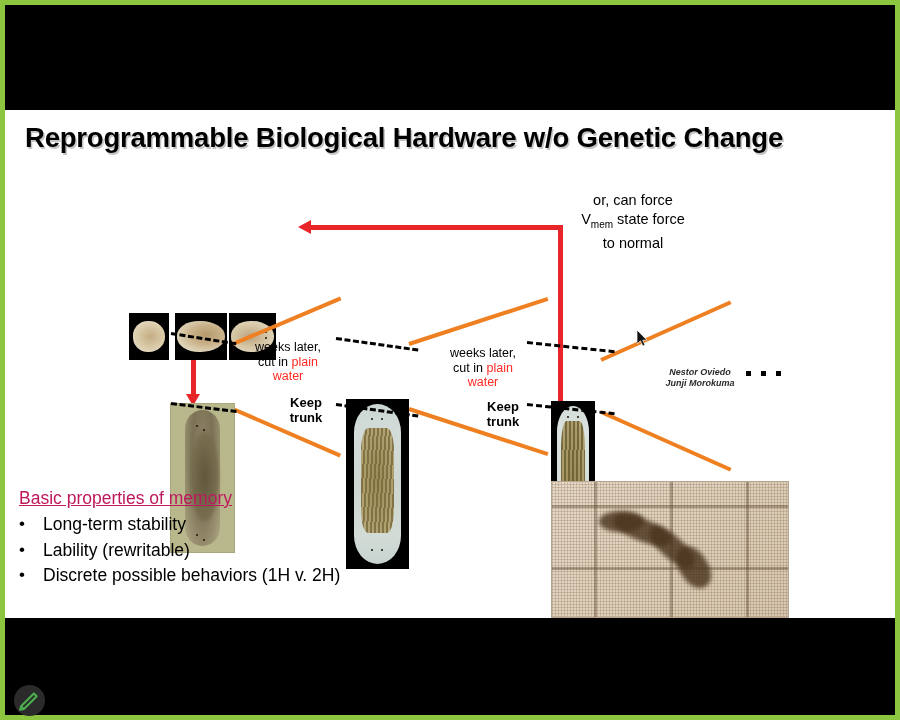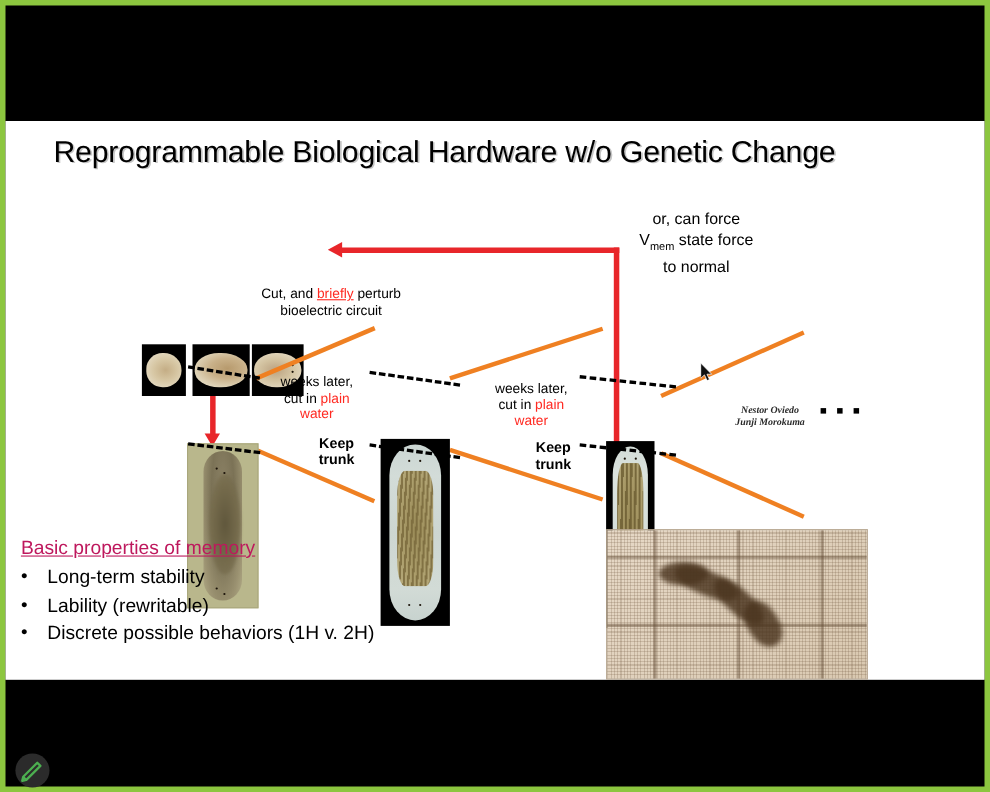--- a/index.html
+++ b/index.html
@@ -12,21 +12,21 @@
     box-sizing:border-box;border:5px solid #8CC63F;background:#000;
   }
   
   #slide{
     position:absolute;left:0;top:105px;width:890px;height:508px;
     background:#ffffff;overflow:hidden;
   }
   
   #title{
     position:absolute;left:0;top:12px;width:798px;text-align:center;
-    font-size:27.5px;font-weight:normal;color:#000;letter-spacing:-0.2px;
+    font-size:27.5px;font-weight:bold;color:#000;letter-spacing:-0.2px;
     text-shadow:1.5px 1.5px 0 rgba(150,150,150,0.55);
     white-space:nowrap;
   }
   
   .photo{position:absolute;background:#000;overflow:hidden;}
 
   
   #tp1{left:124px;top:203px;width:40px;height:47px;}
   #tp2{left:170px;top:203px;width:52px;height:47px;}
   #tp3{left:224px;top:203px;width:47px;height:47px;}
@@ -109,21 +109,21 @@
   .red{color:#FF2A22;}
   .ul{text-decoration:underline;}
   .bold{font-weight:bold;}
   #vmem-label{
     position:absolute;left:548px;top:199px;width:160px;text-align:center;
     font-size:14.5px;line-height:18.5px;color:#000;
   }
   #vmem-label sub{font-size:10px;}
   #credit{
     position:absolute;left:640px;top:362px;width:110px;text-align:center;
-    font-family:Liberation Serif, serif;font-style:italic;font-weight:bold;
+    font-family:Liberation Sans, sans-serif;font-style:italic;font-weight:bold;
     font-size:9px;line-height:11px;color:#2b2b2b;
   }
   #dots{position:absolute;left:740px;top:365px;width:44px;height:10px;}
   #dots i{position:absolute;top:0;width:5px;height:5px;background:#000;}
 
   
   #memhead{
     position:absolute;left:14px;top:378px;font-size:17.5px;color:#be185d;
     text-decoration:underline;
   }
@@ -173,24 +173,20 @@
 
     <div style="position:absolute;left:293px;top:110px;width:0;height:0;
                 border-top:7px solid transparent;border-bottom:7px solid transparent;
                 border-right:13px solid #E8262A;"></div>
 
     <div class="redline" style="left:186px;top:250px;width:5px;height:38px;"></div>
     <div style="position:absolute;left:181px;top:284px;width:0;height:0;
                 border-left:7px solid transparent;border-right:7px solid transparent;
                 border-top:12px solid #E8262A;"></div>
 
-    <div class="txt center" id="cut-label" style="left:196px;top:150px;width:200px;font-size:12.5px;">
-      <span>Cut, and </span><span class="red ul">briefly</span><span> perturb</span><br>
-      <span>bioelectric circuit</span>
-    </div>
 
     <div id="vmem-label" style="top:81px;">
       <span>or, can force</span><br>
       <span>V</span><sub>mem</sub><span> state force</span><br>
       <span>to normal</span>
     </div>
 
     <div class="orange" style="left:228px;top:232px;width:117px;transform:rotate(-23deg);"></div>
     <div class="orange" style="left:228px;top:297px;width:117px;transform:rotate(23.5deg);"></div>
 

